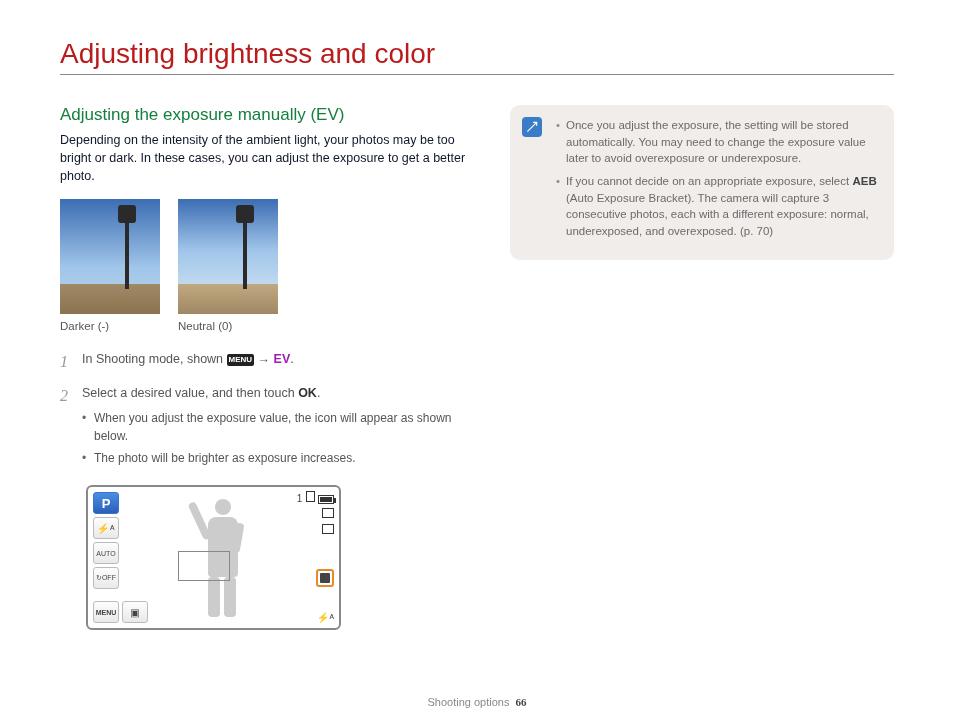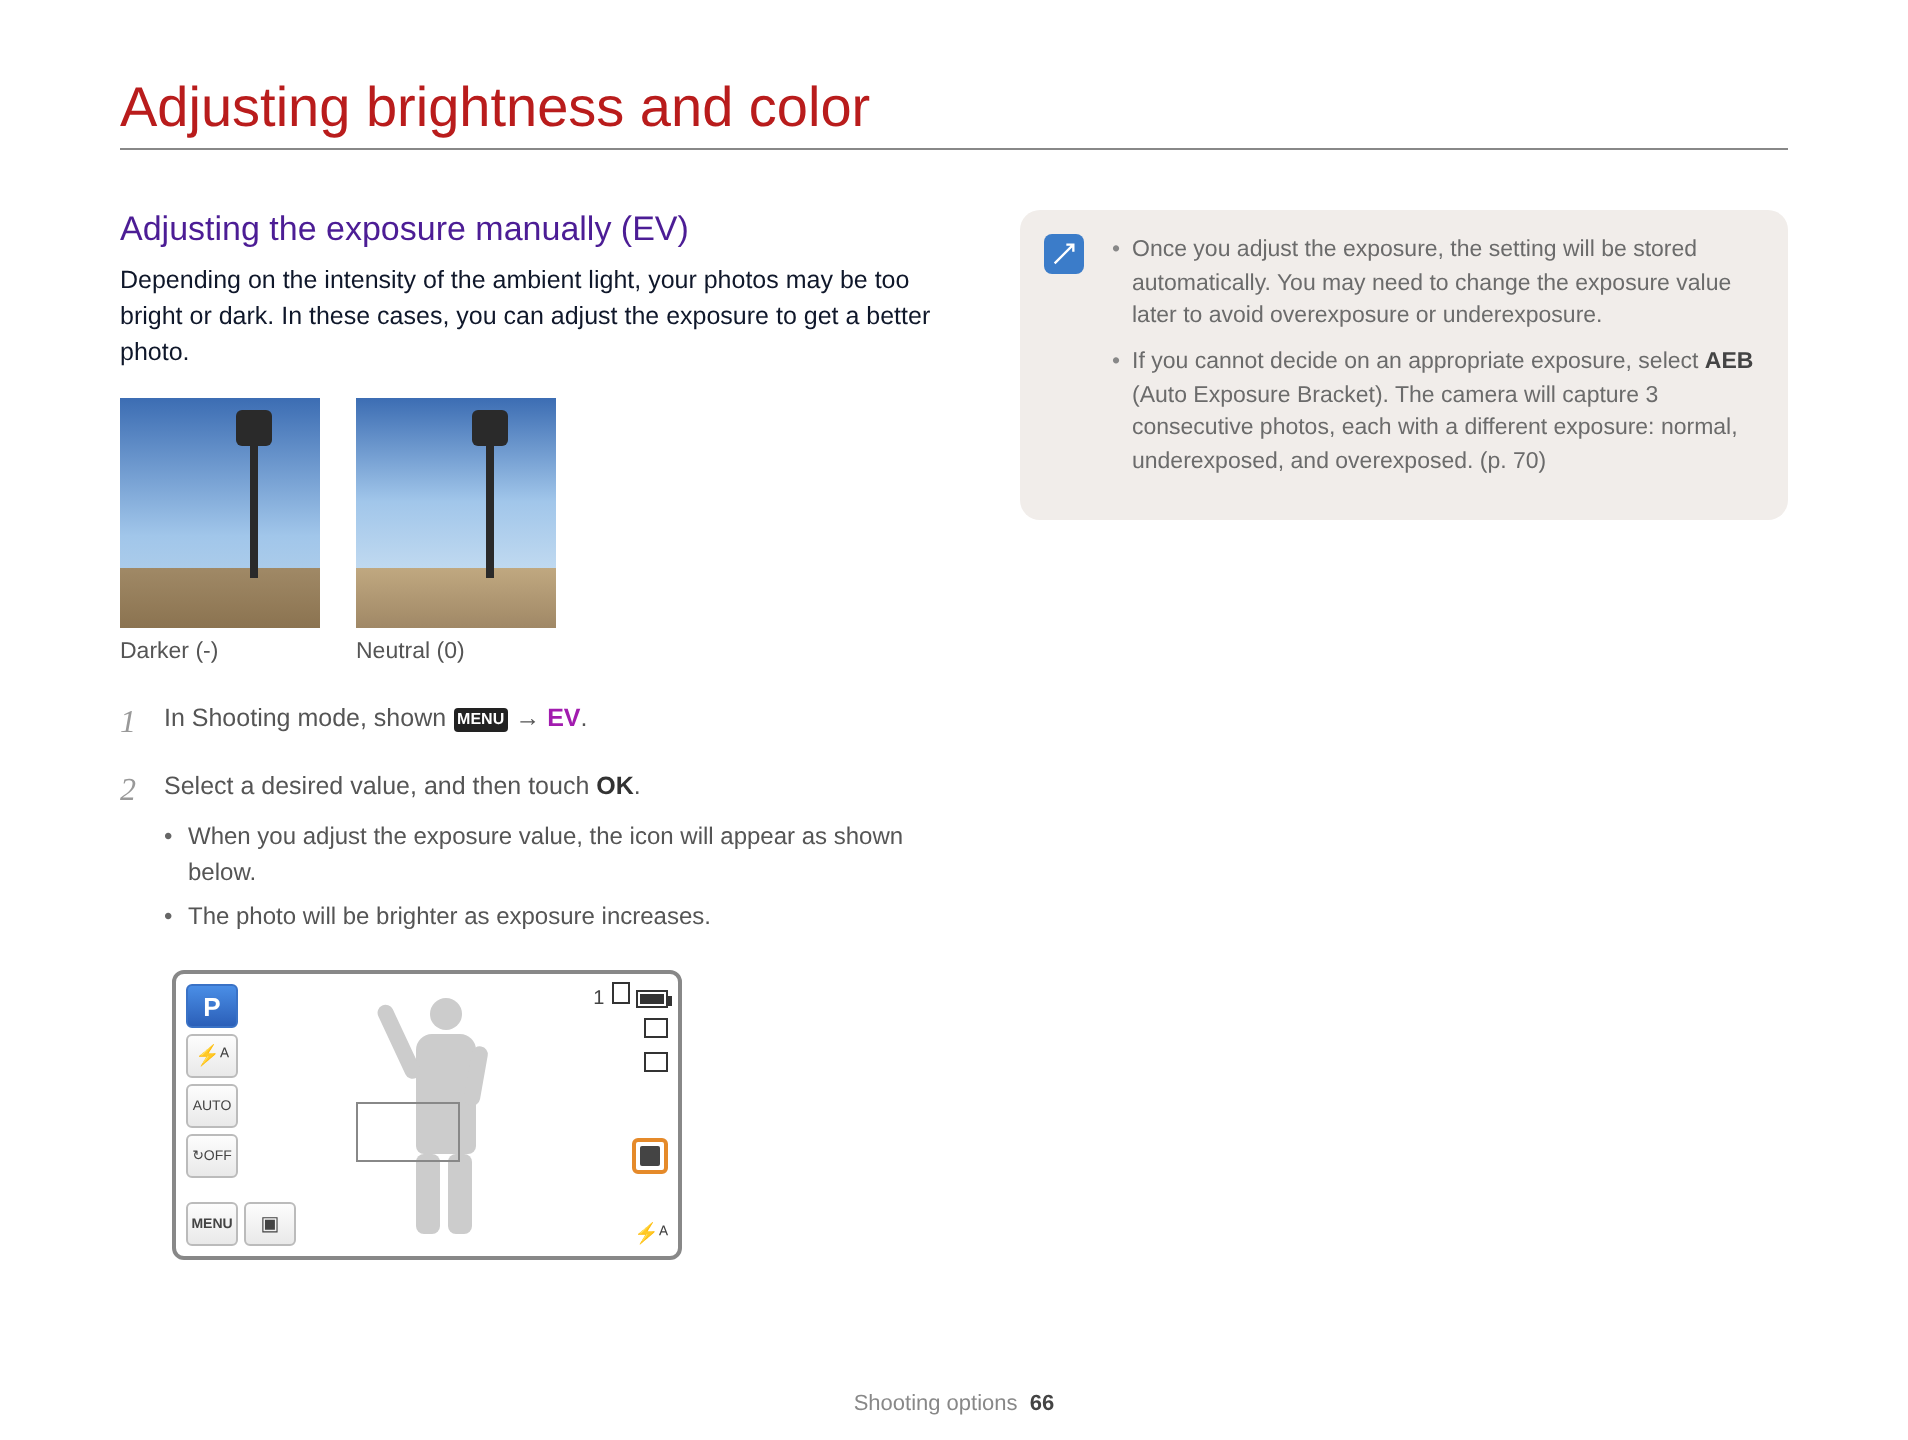--- a/index.html
+++ b/index.html
@@ -29,21 +29,21 @@
     color: #555;
   }
   .two-col {
     display: flex;
     gap: 40px;
     margin-top: 30px;
   }
   .col-left { width: 410px; }
   .col-right { flex: 1; }
   .section-title {
-    color: #4c1d95;
+    color: #15803d;
     font-size: 17px;
     font-weight: 400;
     margin-bottom: 6px;
   }
   .section-desc {
     font-size: 12.5px;
     color: #0f172a;
     line-height: 1.45;
     margin-bottom: 14px;
   }
@@ -202,21 +202,21 @@
   .small-icon { width:12px;height:10px;border:1px solid #333;display:inline-block; }
 
   .footer {
     position:absolute;
     bottom:12px;
     left:0; right:0;
     text-align:center;
     font-size:11px;
     color:#888;
   }
-  .footer .pn { color:#444; font-weight:bold; }
+  .footer .pn { color:#444; font-weight:bold;font-family:Liberation Serif, serif; }
 </style>
 </head>
 <body>
 
 <div class="page">
   <h1 class="page-title">Adjusting brightness and color</h1>
 
   <div class="two-col">
     <div class="col-left">
       <h2 class="section-title">Adjusting the exposure manually (EV)</h2>

